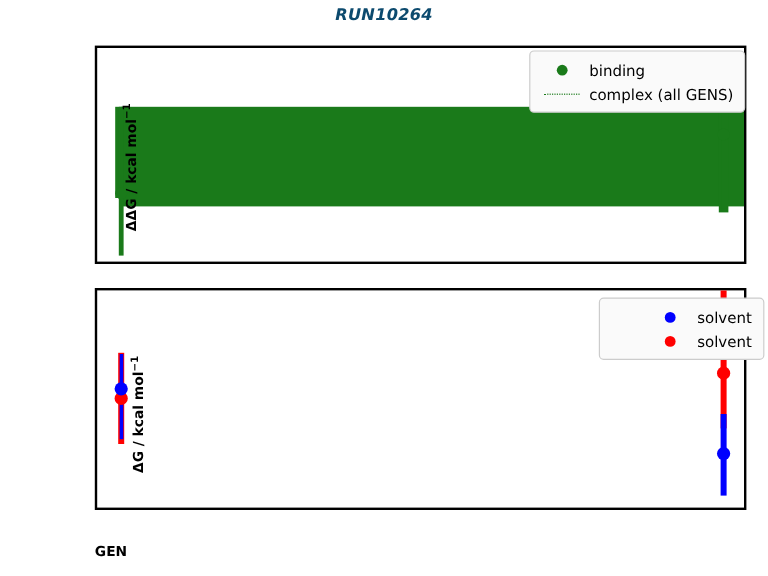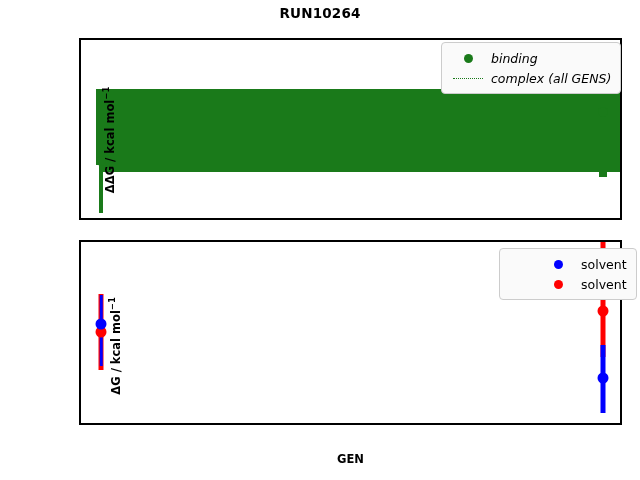--- a/index.html
+++ b/index.html
@@ -7,22 +7,23 @@
   body{
     width:640px;height:480px;background:#ffffff;
     font-family:"DejaVu Sans","Liberation Sans",sans-serif;
     overflow:hidden;position:relative;
   }
   .figure{position:absolute;left:0;top:0;width:640px;height:480px;background:#fff;}
 
   
   .fig-title{
     position:absolute;left:0;top:5px;width:640px;
-    text-align:center;font-size:13.5px;font-weight:bold;color:#000000;
+    text-align:center;font-size:13.5px;font-weight:bold;color:#0c4a6e;
     letter-spacing:0.2px;
+    font-style:italic;
   }
 
   
   .axes{position:absolute;box-sizing:border-box;border:2.2px solid #000;background:#fff;overflow:hidden;}
   #axes-top   {left:79px;top:38px; width:543px;height:182px;}
   #axes-bottom{left:79px;top:240px;width:543px;height:185px;}
 
   .plotarea{position:absolute;left:0;top:0;width:100%;height:100%;}
 
   
@@ -34,21 +35,21 @@
     position:absolute;
     font-size:11.5px;font-weight:bold;color:#000;
     transform-origin:50% 50%;
     transform:rotate(-90deg);
     white-space:nowrap;text-align:center;
   }
   #ylabel-top{left:-52px;top:92px;width:160px;}
   #ylabel-bottom{left:-46px;top:96px;width:160px;}
   .xlabel{
     position:absolute;left:79px;top:452px;width:543px;
-    text-align:center;font-size:11.5px;font-weight:bold;color:#000;
+    text-align:left;font-size:11.5px;font-weight:bold;color:#000;
   }
   .sup{font-size:8.5px;vertical-align:super;}
 
   
   .band{position:absolute;}            
   .errbar{position:absolute;transform:translateX(-50%);border-radius:0;}
   .marker{position:absolute;border-radius:50%;transform:translate(-50%,-50%);}
 
   
   .legend{
@@ -56,21 +57,21 @@
     background:#fafafa;border:1px solid #cccccc;border-radius:4px;
     padding:5px 9px 5px 7px;
     box-shadow:0 0 0 0 rgba(0,0,0,0);
   }
   .legend-row{display:flex;align-items:center;height:20px;}
   .legend-key{width:38px;display:flex;align-items:center;justify-content:center;flex:0 0 38px;}
   .legend-dot{width:9px;height:9px;border-radius:50%;display:block;}
   .legend-dash{width:30px;height:0;border-top:1.6px dotted #1a7a1a;display:block;}
   .legend-text{font-size:12.5px;color:#000;white-space:nowrap;padding-left:4px;}
 
-  #legend-top{left:441px;top:42px;font-style:italic;}
+  #legend-top{left:441px;top:42px;}
   #legend-bottom{left:499px;top:248px;padding-left:39px;}
 </style>
 </head>
 <body>
 
 <div class="figure">
 
   <div class="fig-title">RUN10264</div>
 
   <div class="axes" id="axes-top">

